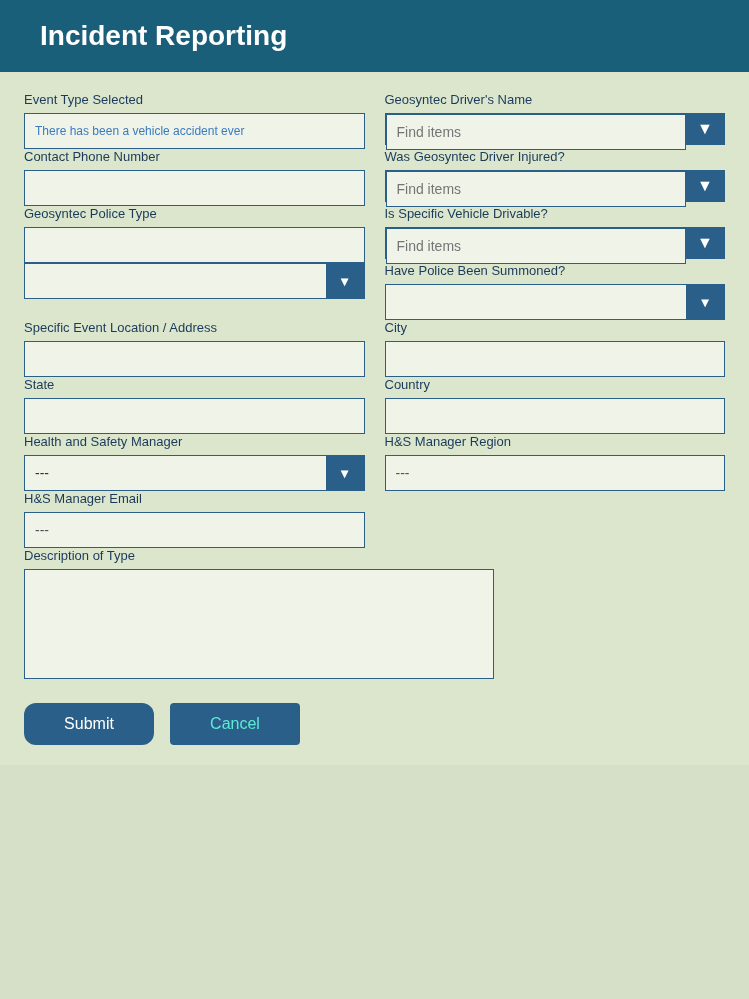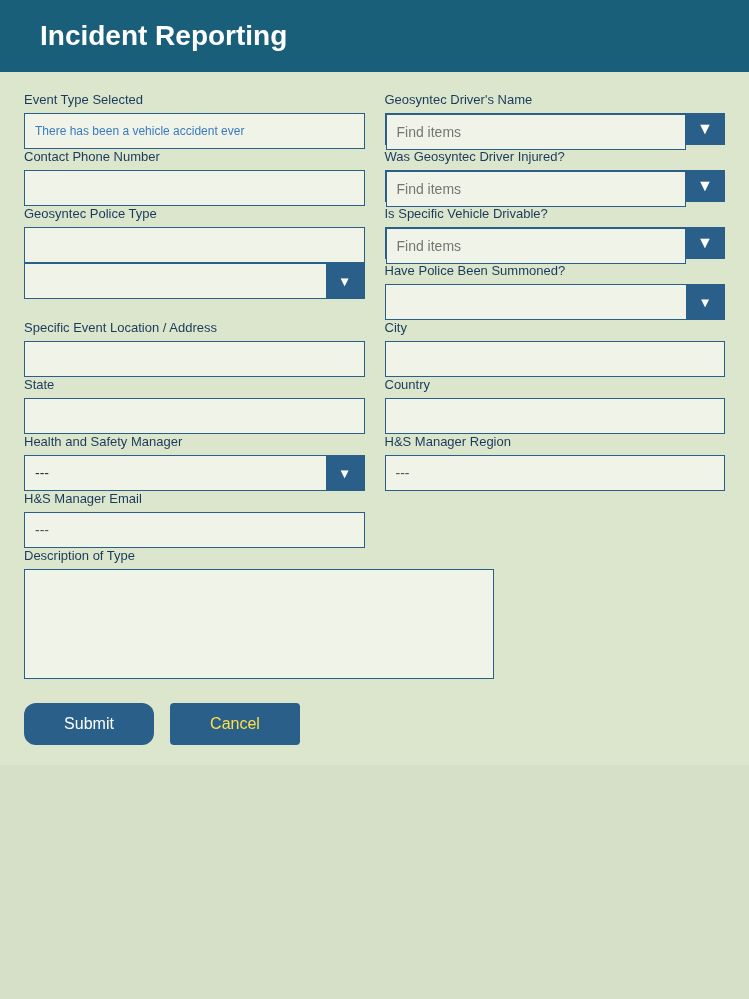--- a/index.html
+++ b/index.html
@@ -173,21 +173,21 @@
       border: none;
       padding: 12px 30px;
       font-size: 16px;
       cursor: pointer;
       border-radius: 12px;
       min-width: 130px;
     }
 
     .btn-cancel {
       background-color: #2a5f8a;
-      color: #fde047;
+      color: #5eead4;
       border: none;
       padding: 12px 30px;
       font-size: 16px;
       cursor: pointer;
       border-radius: 4px;
       min-width: 130px;
     }
   </style>
 </head>
 <body>

